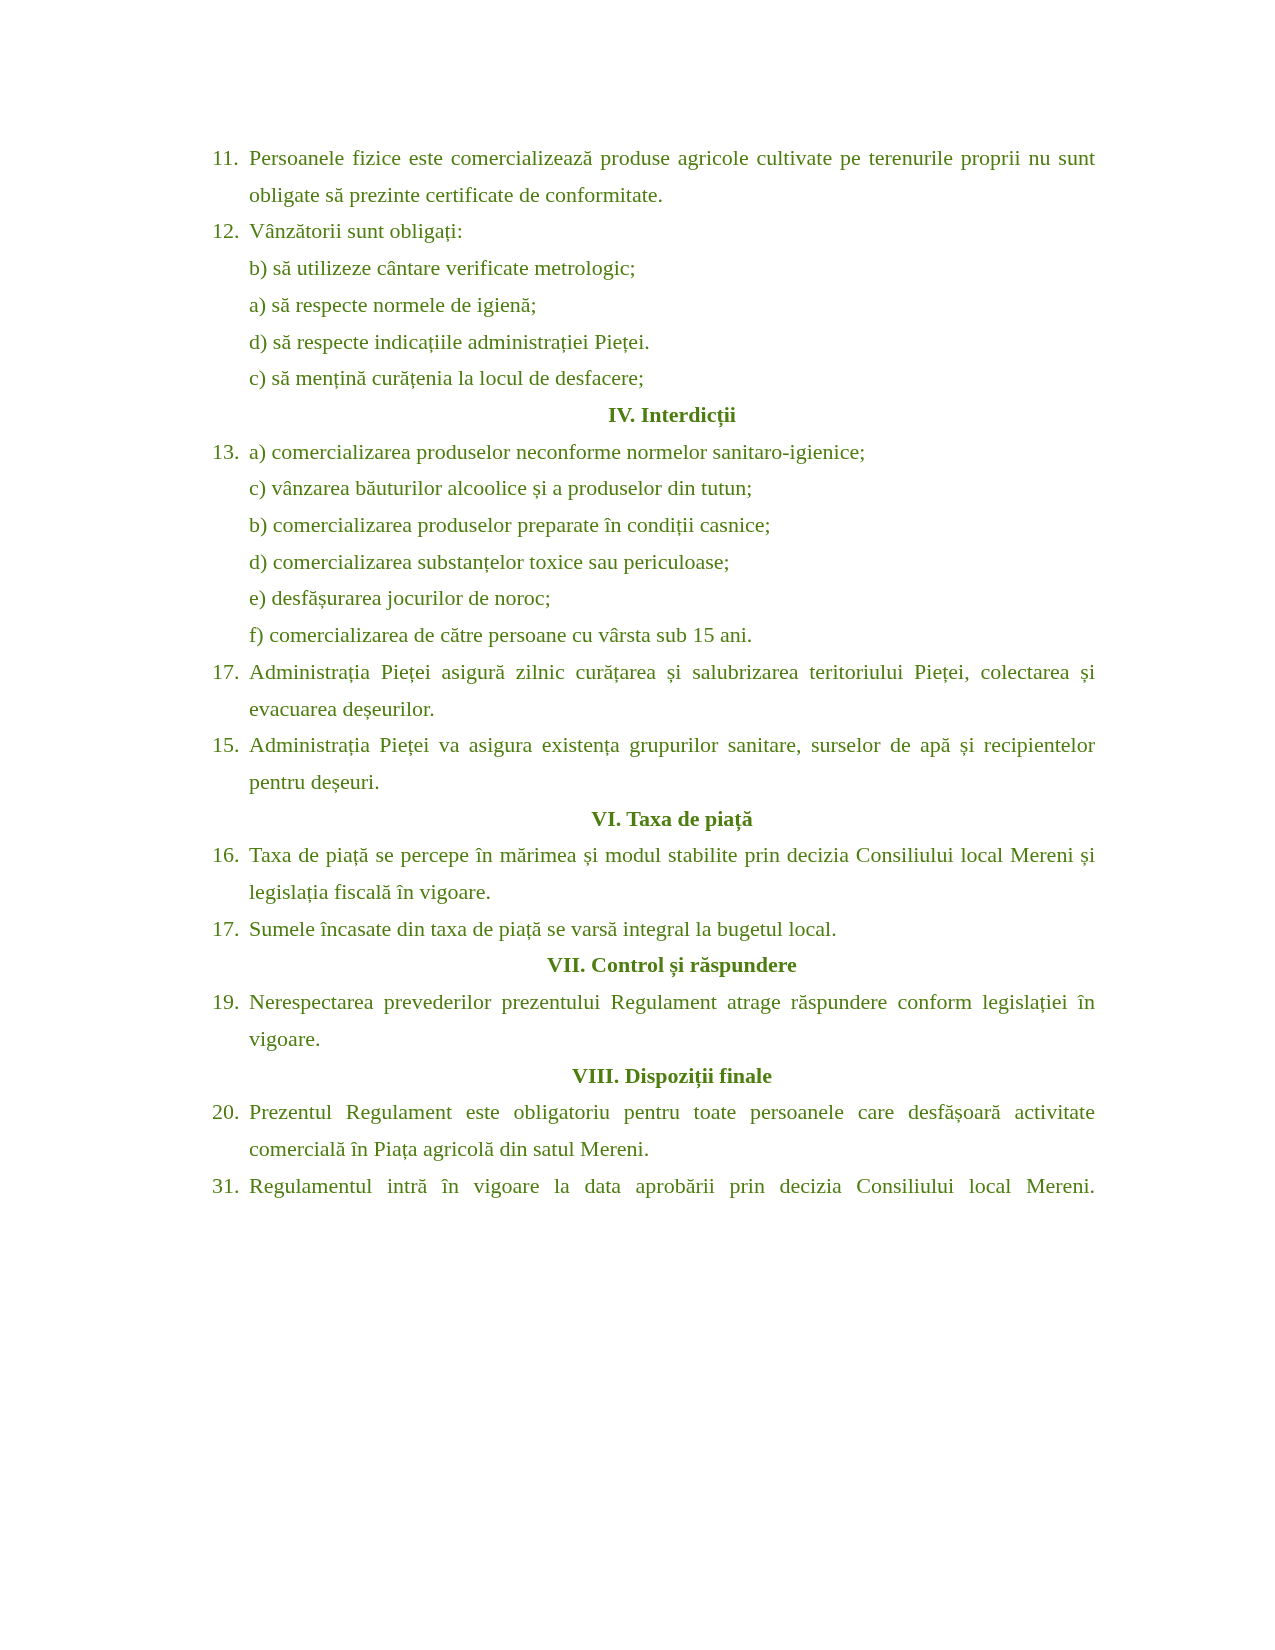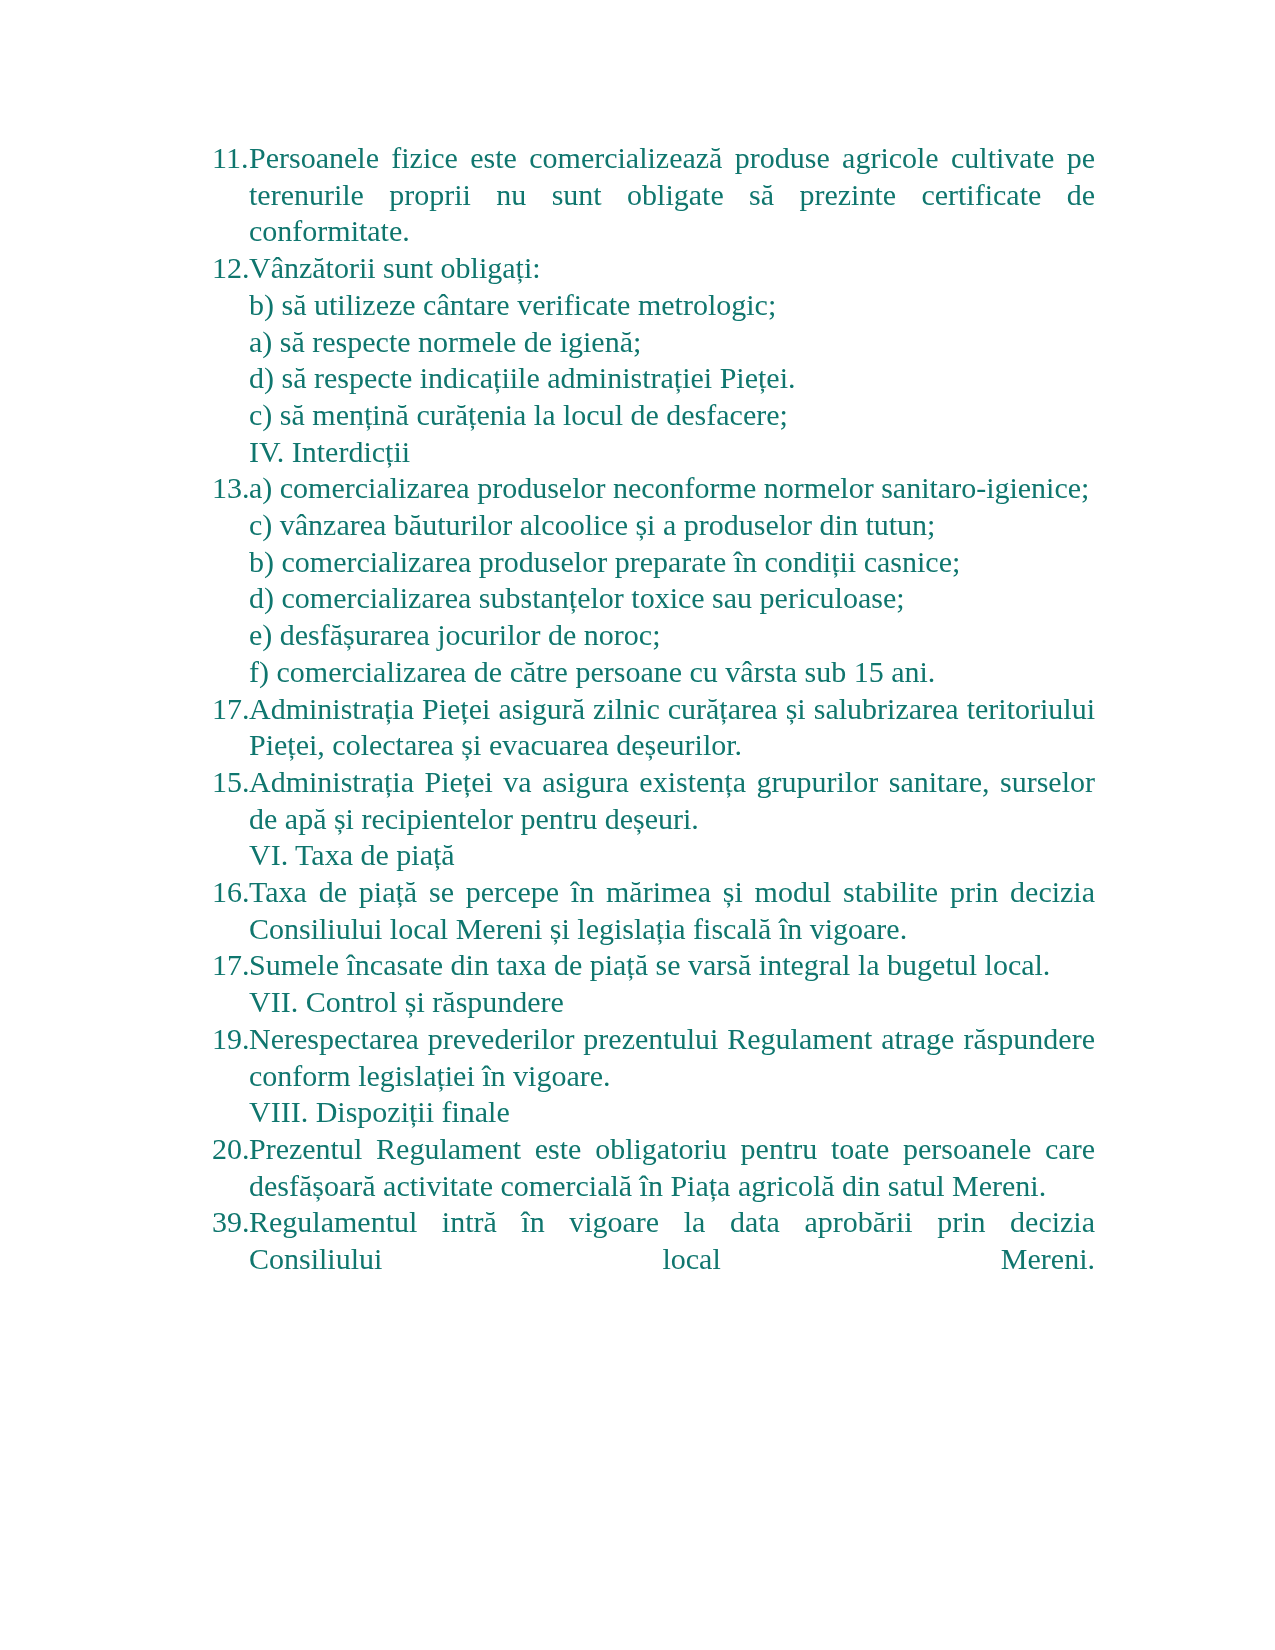--- a/index.html
+++ b/index.html
@@ -1,26 +1,26 @@
 <!DOCTYPE html>
 <html><head>
 <meta charset="utf-8">
 <style>
   html, body { margin: 0; padding: 0; background: #ffffff; }
   body { width: 1275px; height: 1650px; position: relative; overflow: hidden; }
   .page {
     position: absolute; left: 212px; top: 140px; width: 883px;
-    font-family: "Liberation Serif", serif; font-size: 30px; color: #0f766e;
+    font-family: "Liberation Serif", serif; font-size: 22px; color: #4d7c0f;
     line-height: 36.7px;
   }
   .item { position: relative; padding-left: 37px; text-align: justify; text-align-last: left; }
   .item .num { position: absolute; left: 0; top: 0; }
   .item.justify-last { text-align-last: justify; }
   .sub { padding-left: 37px; }
-  .heading { font-weight: normal; padding-left: 37px; }
+  .heading { text-align: center; font-weight: bold; padding-left: 37px; }
 </style>
 </head>
 <body>
 
 <div class="page">
   <div class="item"><span class="num">11.</span><span>Persoanele fizice este comercializează produse agricole cultivate pe terenurile proprii nu sunt obligate să prezinte certificate de conformitate.</span></div>
   <div class="item"><span class="num">12.</span><span>Vânzătorii sunt obligați:</span></div>
   <div class="sub">b) să utilizeze cântare verificate metrologic;</div>
   <div class="sub">a) să respecte normele de igienă;</div>
   <div class="sub">d) să respecte indicațiile administrației Pieței.</div>
@@ -35,14 +35,14 @@
   <div class="sub">f) comercializarea de către persoane cu vârsta sub 15 ani.</div>
   <div class="item"><span class="num">17.</span><span>Administrația Pieței asigură zilnic curățarea și salubrizarea teritoriului Pieței, colectarea și evacuarea deșeurilor.</span></div>
   <div class="item"><span class="num">15.</span><span> Administrația Pieței va asigura existența grupurilor sanitare, surselor de apă și recipientelor pentru deșeuri.</span></div>
   <div class="heading">VI. Taxa de piață</div>
   <div class="item"><span class="num">16.</span><span>Taxa de piață se percepe în mărimea și modul stabilite prin decizia Consiliului local Mereni și legislația fiscală în vigoare.</span></div>
   <div class="item"><span class="num">17.</span><span>Sumele încasate din taxa de piață se varsă integral la bugetul local.</span></div>
   <div class="heading">VII. Control și răspundere</div>
   <div class="item"><span class="num">19.</span><span>Nerespectarea prevederilor prezentului Regulament atrage răspundere conform legislației în vigoare.</span></div>
   <div class="heading">VIII. Dispoziții finale</div>
   <div class="item"><span class="num">20.</span><span>Prezentul Regulament este obligatoriu pentru toate persoanele care desfășoară activitate comercială în Piața agricolă din satul Mereni.</span></div>
-  <div class="item justify-last"><span class="num">39.</span><span> Regulamentul intră în vigoare la data aprobării prin decizia Consiliului local Mereni.</span></div>
+  <div class="item justify-last"><span class="num">31.</span><span> Regulamentul intră în vigoare la data aprobării prin decizia Consiliului local Mereni.</span></div>
 </div>
 
 </body></html>

